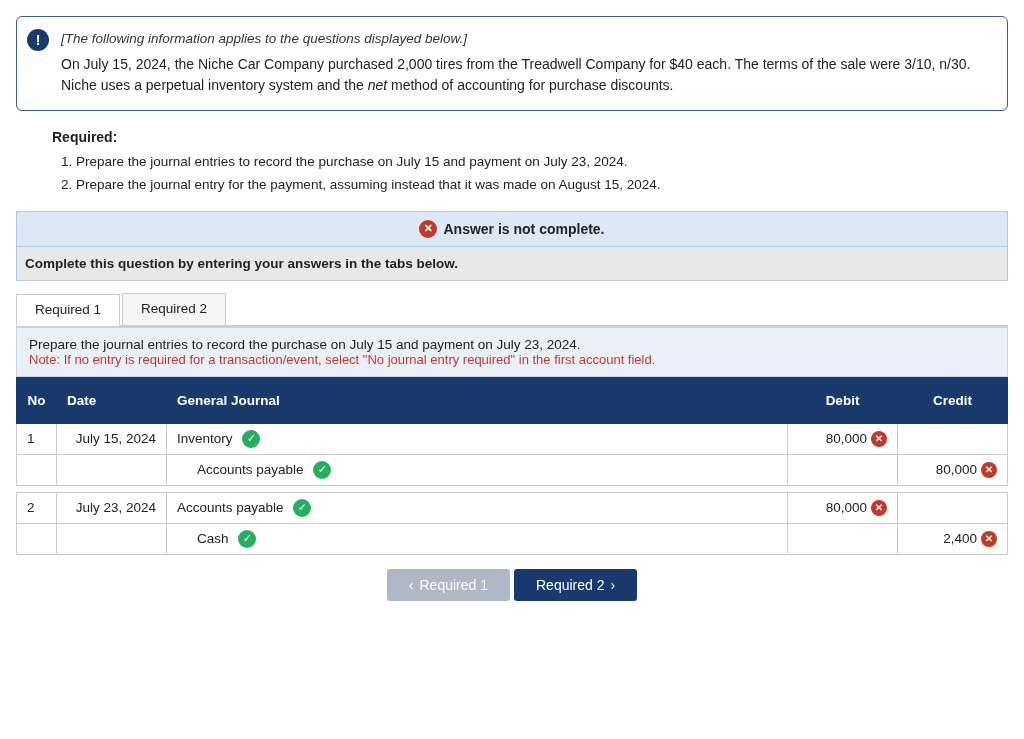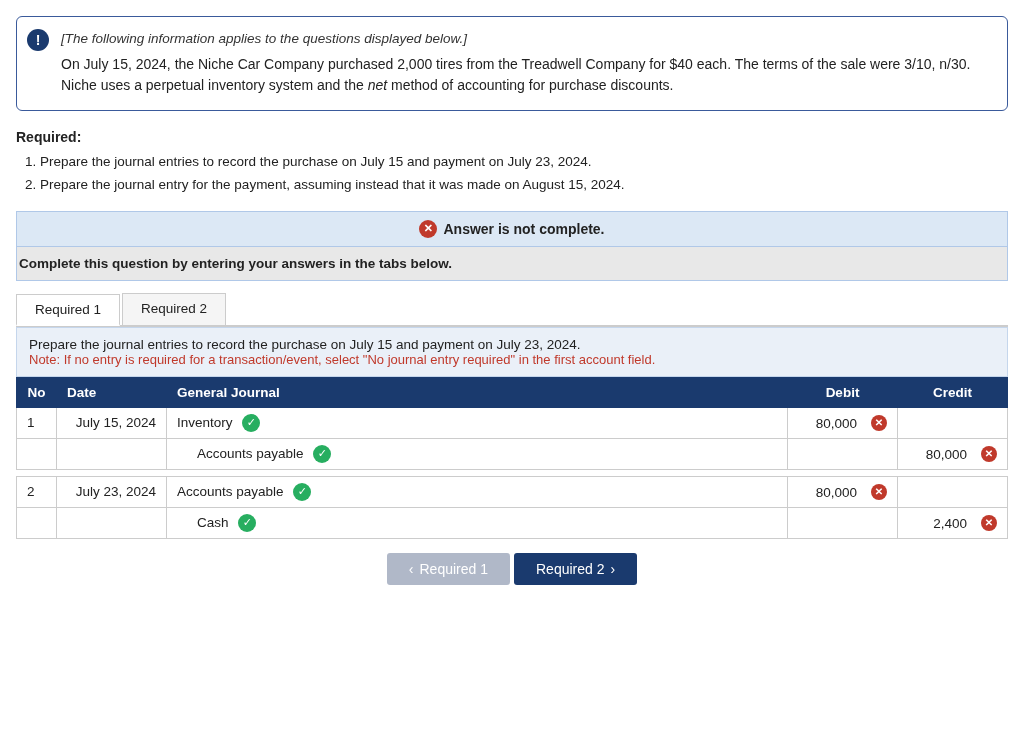--- a/index.html
+++ b/index.html
@@ -52,20 +52,21 @@
       font-size: 14px;
       line-height: 1.5;
     }
     .info-box .info-body em {
       font-style: italic;
     }
 
     
     .required-section {
       margin-bottom: 14px;
+      margin-left: 36px;
     }
     .required-section .req-label {
       font-weight: bold;
       margin-bottom: 6px;
     }
     .required-section ol {
       padding-left: 24px;
       font-size: 13.5px;
       line-height: 1.7;
     }
@@ -95,21 +96,21 @@
       color: #fff;
       font-size: 11px;
       font-weight: bold;
     }
 
     
     .complete-bar {
       background: #e8e8e8;
       border: 1px solid #b0c8e8;
       border-top: none;
-      padding: 9px 2px;
+      padding: 9px 8px;
       font-weight: bold;
       font-size: 13.5px;
       margin-bottom: 0;
     }
 
     
     .tabs-container {
       margin-top: 12px;
       border-bottom: 2px solid #ccc;
       display: flex;
@@ -151,21 +152,21 @@
     
     .journal-table {
       width: 100%;
       border-collapse: collapse;
       margin-top: 0;
       font-size: 13.5px;
     }
     .journal-table th {
       background: #1a3a6e;
       color: #fff;
-      padding: 7px 10px;
+      padding: 15px 10px;
       text-align: left;
       border: 1px solid #1a3a6e;
     }
     .journal-table th.center { text-align: center; }
     .journal-table td {
       border: 1px solid #ccc;
       padding: 6px 10px;
       vertical-align: middle;
     }
 
@@ -202,23 +203,23 @@
       color: #fff;
       font-size: 10px;
       font-weight: bold;
       margin-left: 2px;
       vertical-align: middle;
     }
 
     
     .cell-value {
       display: flex;
-      align-items: flex-end;
+      align-items: center;
       justify-content: flex-end;
-      gap: 12px;
+      gap: 2px;
     }
 
     
     .nav-buttons {
       display: flex;
       justify-content: center;
       gap: 4px;
       margin-top: 14px;
     }
     .nav-btn {

